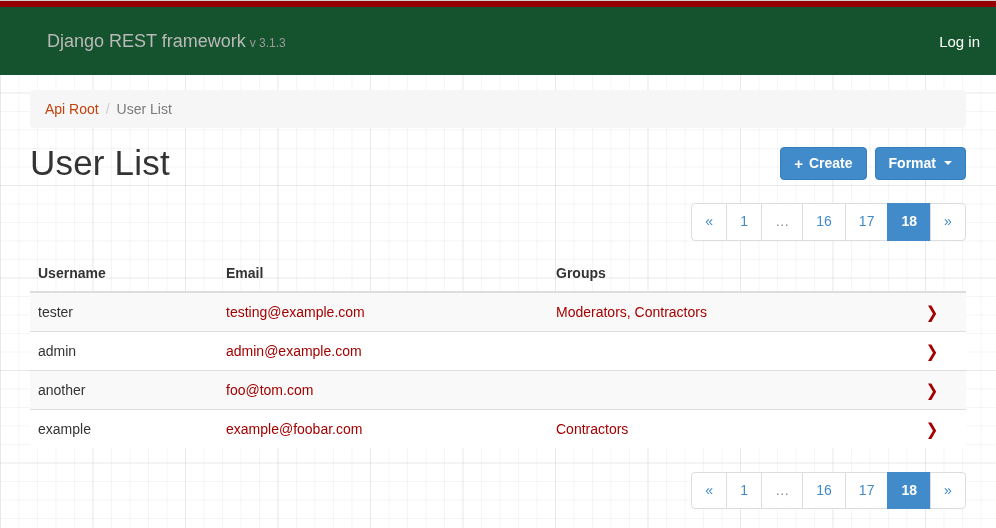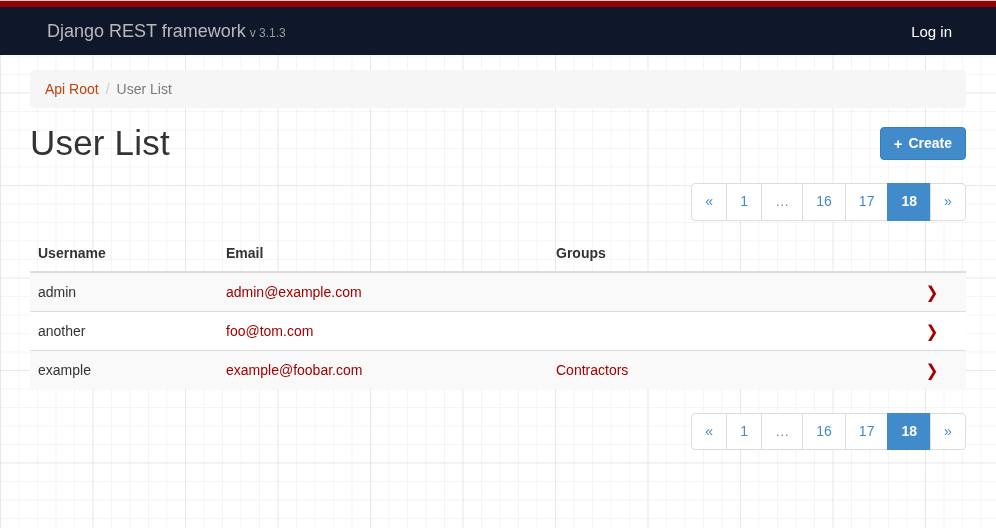--- a/index.html
+++ b/index.html
@@ -14,26 +14,26 @@
       linear-gradient(to bottom, rgba(120,120,130,0.10) 1px, transparent 1px),
       linear-gradient(to right, rgba(120,120,130,0.07) 1px, transparent 1px),
       linear-gradient(to bottom, rgba(120,120,130,0.07) 1px, transparent 1px);
     background-size: 92.5px 92.5px, 92.5px 92.5px, 18.5px 18.5px, 18.5px 18.5px;
   }
 
   
   .top-hairline { height: 1px; background: #cfcfcf; }
   .top-strip { height: 6px; background: #960000; }
   .navbar {
-    height: 48px;
-    background: #0f172a;
+    height: 68px;
+    background: #14532d;
     display: flex;
     align-items: center;
     justify-content: space-between;
-    padding: 0 44px 0 47px;
+    padding: 0 16px 0 47px;
   }
   .navbar-brand {
     color: #b9b9b9;
     font-size: 18px;
     cursor: pointer;
     text-decoration: none;
   }
   .navbar-version { font-size: 12px; color: #9a9a9a; margin-left: 4px; }
   .navbar-login {
     color: #fff;
@@ -182,20 +182,24 @@
     <span class="active-crumb">User List</span>
   </div>
 
   <div class="title-row">
     <h1 class="page-title">User List</h1>
     <div class="btn-group-right">
       <button class="btn">
         <span class="plus-glyph">+</span>
         <span>Create</span>
       </button>
+      <button class="btn">
+        <span>Format</span>
+        <span class="caret"></span>
+      </button>
     </div>
   </div>
 
   <div class="pagination-row top">
     <ul class="pagination">
       <li>
           <a>«</a>
         </li>
       <li>
           <a>1</a>
@@ -222,20 +226,26 @@
     <thead>
       <tr>
         <th class="col-username">Username</th>
         <th class="col-email">Email</th>
         <th class="col-groups">Groups</th>
         <th class="col-detail"></th>
       </tr>
     </thead>
     <tbody>
       <tr>
+        <td>tester</td>
+        <td><a>testing@example.com</a></td>
+        <td><a>Moderators, Contractors</a></td>
+        <td class="detail-cell"><a class="chevron">❯</a></td>
+      </tr>
+      <tr>
         <td>admin</td>
         <td><a>admin@example.com</a></td>
         <td><a></a></td>
         <td class="detail-cell"><a class="chevron">❯</a></td>
       </tr>
       <tr>
         <td>another</td>
         <td><a>foo@tom.com</a></td>
         <td><a></a></td>
         <td class="detail-cell"><a class="chevron">❯</a></td>

